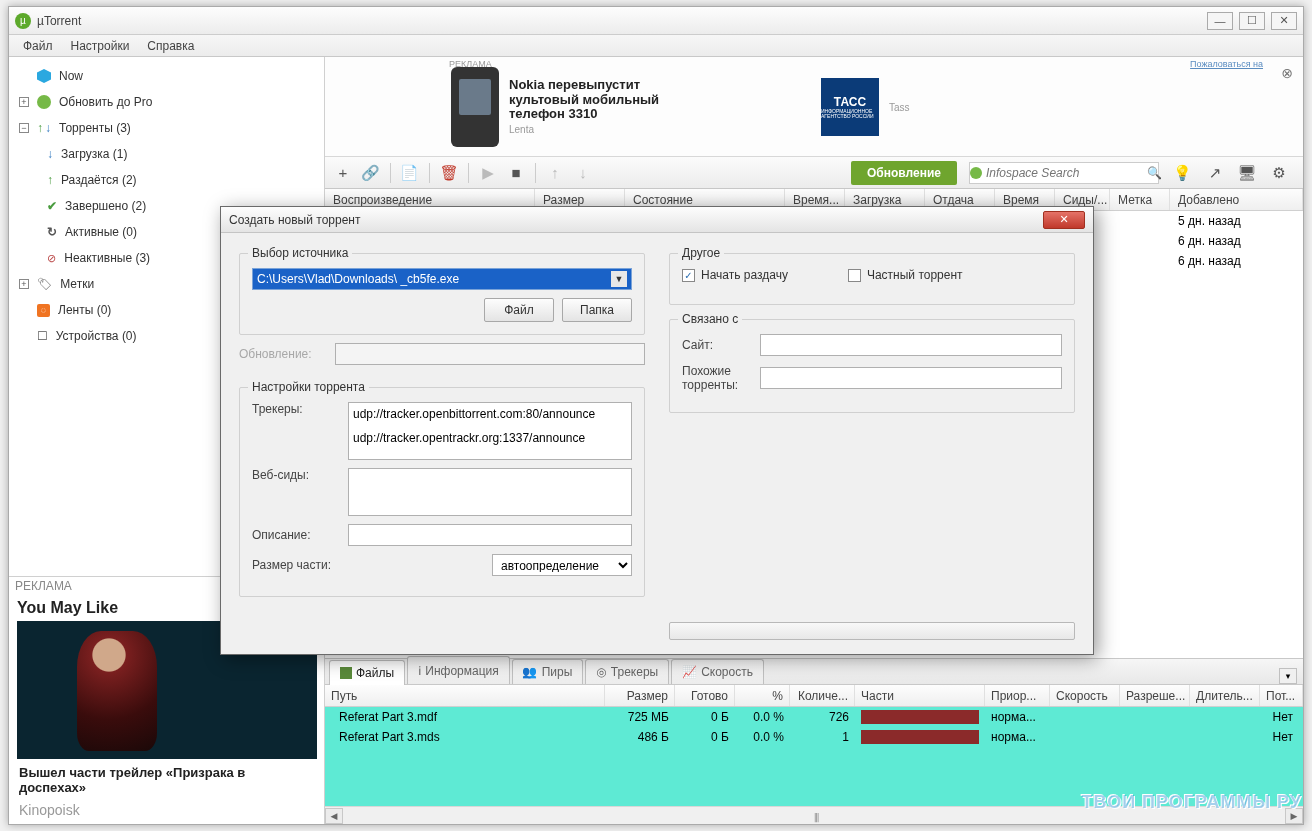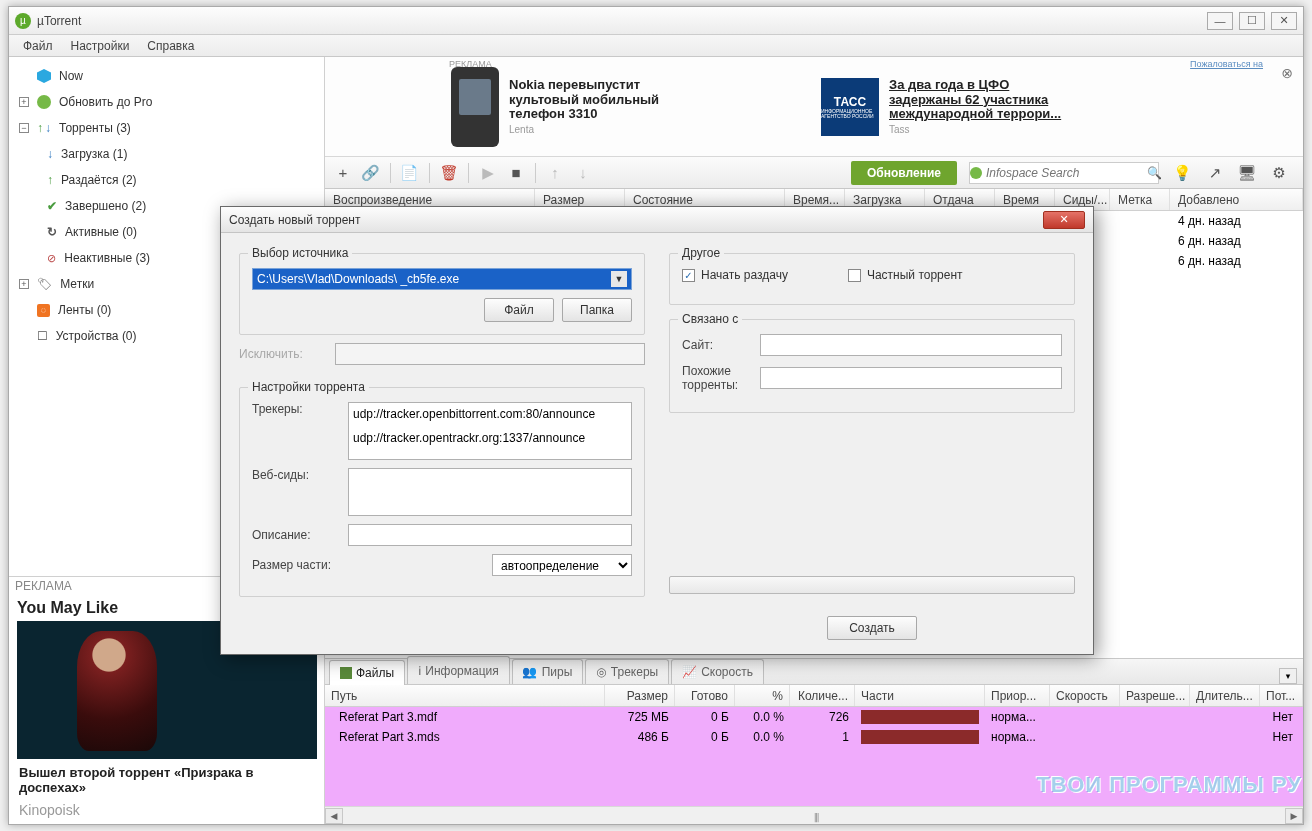--- a/index.html
+++ b/index.html
@@ -69,21 +69,21 @@
 .tbl-row div { padding:2px 8px; overflow:hidden; white-space:nowrap; }
 .progress-red { height:14px; background:#a83232; width:200px; }
 .bottom-pane { margin-top:auto; border-top:1px solid #c8c8c8; display:flex; flex-direction:column; height:166px; }
 .tabs { height:26px; background:linear-gradient(#f6f6f6,#e8e8e8); border-bottom:1px solid #c8c8c8; display:flex; align-items:flex-end; padding-left:4px; }
 .tabs .tab { padding:5px 10px; border:1px solid #c0c0c0; border-bottom:none; background:linear-gradient(#f9f9f9,#ececec); margin-right:2px; border-radius:3px 3px 0 0; color:#666; display:flex; align-items:center; gap:4px; }
 .tabs .tab.active { background:#fff; color:#222; position:relative; top:1px; }
 .tabs .tab .ticn { width:12px; height:12px; background:#5a8a3a; }
 .tabs .collapse { margin-left:auto; margin-right:6px; width:18px; height:16px; border:1px solid #c0c0c0; background:#f0f0f0; display:flex; align-items:center; justify-content:center; font-size:9px; }
 .files-head { height:22px; background:linear-gradient(#fdfdfd,#efefef); border-bottom:1px solid #d0d0d0; display:flex; }
 .files-head div { padding:4px 6px; border-right:1px solid #e0e0e0; color:#444; white-space:nowrap; overflow:hidden; }
-.files-body { flex:1; background:#f0abfc; overflow:auto; }
+.files-body { flex:1; background:#5eead4; overflow:auto; }
 .files-row { display:flex; height:20px; align-items:center; }
 .files-row div { padding:2px 6px; white-space:nowrap; overflow:hidden; }
 .part-bar { height:14px; background:#8b2a2a; }
 .hscroll { height:18px; background:#f0f0f0; border-top:1px solid #d8d8d8; display:flex; align-items:center; }
 .hscroll .arrow { width:18px; height:16px; border:1px solid #c8c8c8; background:#ececec; display:flex; align-items:center; justify-content:center; font-size:9px; color:#666; }
 .hscroll .thumb { position:absolute; left:50%; width:20px; height:10px; color:#888; }
 .statusbar { height:24px; background:linear-gradient(#f6f6f6,#e8e8e8); border-top:1px solid #c8c8c8; display:flex; align-items:center; padding:0 8px; gap:0; color:#444; }
 .statusbar .cell { border-left:1px solid #d4d4d4; padding:0 18px; height:100%; display:flex; align-items:center; }
 .statusbar .cell:first-child { border-left:none; }
 .statusbar .icons { margin-left:auto; display:flex; gap:6px; align-items:center; }
@@ -104,21 +104,21 @@
 .fld label.dis { color:#a8a8a8; }
 input[type=text].txt, .combo, textarea.txt { border:1px solid #b0b0b0; background:#fff; padding:3px 4px; font-size:12px; }
 .combo { height:22px; }
 .selected-path { background:#1a62c7; color:#fff; border:1px solid #7aa3d8; padding:3px 4px; height:22px; display:flex; align-items:center; justify-content:space-between; }
 .selected-path .dd { color:#333; background:#e8e8e8; width:16px; height:16px; display:flex; align-items:center; justify-content:center; font-size:9px; }
 .btnrow { display:flex; justify-content:flex-end; gap:8px; }
 .btn { min-width:70px; height:24px; background:linear-gradient(#fdfdfd,#e4e4e4); border:1px solid #a8a8a8; border-radius:2px; display:flex; align-items:center; justify-content:center; padding:0 12px; color:#333; }
 .chk { display:flex; align-items:center; gap:6px; color:#333; }
 .chk .box { width:13px; height:13px; border:1px solid #888; background:#fff; display:flex; align-items:center; justify-content:center; font-size:10px; color:#2a6db0; }
 .pbar { height:18px; border:1px solid #b8b8b8; background:linear-gradient(#f8f8f8,#e8e8e8); border-radius:2px; }
-.watermark { position:absolute; right:10px; bottom:33px; font-size:22px; font-weight:bold; letter-spacing:1px; color:rgba(0,120,200,0.35); text-shadow:1px 1px 0 #fff,-1px -1px 0 #fff; pointer-events:none; }
+.watermark { position:absolute; right:10px; bottom:18px; font-size:18px; font-weight:bold; letter-spacing:1px; color:rgba(0,120,200,0.35); text-shadow:1px 1px 0 #fff,-1px -1px 0 #fff; pointer-events:none; }
 </style>
 </head>
 <body>
 
 <div class="window">
   <div class="titlebar">
     <div class="app-icon">µ</div>
     <div class="title">µTorrent</div>
     <div class="winbtns">
       <div>—</div>
@@ -187,21 +187,21 @@
       </div>
       <div class="ad-left">
         <div class="ad-label-row">
             <span>РЕКЛАМА</span>
             <span style="color:#5a8cc0;text-decoration:underline">Пожа</span>
           </div>
         <div class="ad-title">You May Like</div>
         <div class="ad-img">
             <div class="fig"></div>
           </div>
-        <div class="ad-caption">Вышел второй торрент «Призрака в доспехах»</div>
+        <div class="ad-caption">Вышел части трейлер «Призрака в доспехах»</div>
         <div class="ad-src">Kinopoisk</div>
       </div>
     </div>
 
     <div class="main">
       <div class="ad-top">
         <div class="ad-spacer"></div>
         <span class="ad-lbl" style="left:124px">РЕКЛАМА</span>
         <div class="ad-block">
           <div class="phone"></div>
@@ -209,21 +209,20 @@
               <div class="t">Nokia перевыпустит культовый мобильный телефон 3310</div>
               <div class="s">Lenta</div>
             </div>
         </div>
         <div class="ad-block" style="margin-left:120px">
           <div class="tass">
               <span>ТАСС</span>
               <small>ИНФОРМАЦИОННОЕ АГЕНТСТВО РОССИИ</small>
             </div>
           <div class="ad-text">
-              <div class="ad-link">За два года в ЦФО задержаны 62 участника международной террори...</div>
               <div class="s">Tass</div>
             </div>
         </div>
         <span class="complain">Пожаловаться на</span>
         <span class="close-ad">⊗</span>
       </div>
 
       <div class="toolbar">
         <div class="tbtn">+</div>
         <div class="tbtn">🔗</div>
@@ -271,21 +270,21 @@
             <div style="width:90px"></div>
           <div style="width:160px">
               <div class="progress-red"></div>
             </div>
           <div style="width:60px"></div>
             <div style="width:80px"></div>
             <div style="width:70px"></div>
             <div style="width:60px"></div>
           <div style="width:55px">0.000</div>
             <div style="width:60px"></div>
-          <div style="flex:1">4 дн. назад</div>
+          <div style="flex:1">5 дн. назад</div>
         </div>
         <div class="tbl-row">
           <div style="width:730px"></div>
           <div style="width:55px">0.000</div>
             <div style="width:60px"></div>
           <div style="flex:1">6 дн. назад</div>
         </div>
         <div class="tbl-row">
           <div style="width:730px"></div>
           <div style="width:55px">0.000</div>
@@ -386,21 +385,21 @@
         <div class="selected-path">
           <span>C:\Users\Vlad\Downloads\                   _cb5fe.exe</span>
           <span class="dd">▼</span>
         </div>
         <div class="btnrow" style="margin-top:8px">
           <div class="btn">Файл</div>
           <div class="btn">Папка</div>
         </div>
       </div>
       <div class="fld">
-          <label class="dis">Исключить:</label>
+          <label class="dis">Обновление:</label>
           <input type="text" class="txt" style="flex: 1 1 0%; background: rgb(244, 244, 244);" disabled="">
         </div>
       <div class="group">
         <span class="legend">Настройки торрента</span>
         <div class="fld" style="align-items:flex-start">
             <label>Трекеры:</label>
           <div style="flex:1;border:1px solid #b0b0b0;background:#fff;padding:4px;height:58px">
             <div>udp://tracker.openbittorrent.com:80/announce</div>
             <div style="margin-top:10px">udp://tracker.opentrackr.org:1337/announce</div>
           </div>
@@ -440,20 +439,17 @@
             <label style="width:70px">Сайт:</label>
             <input type="text" class="txt" style="flex: 1 1 0%;">
           </div>
         <div class="fld">
             <label style="width:70px">Похожие торренты:</label>
             <input type="text" class="txt" style="flex: 1 1 0%;">
           </div>
       </div>
       <div style="flex:1"></div>
       <div class="pbar"></div>
-      <div style="display:flex;justify-content:center;margin-top:14px">
-        <div class="btn" style="min-width:90px">Создать</div>
-      </div>
     </div>
   </div>
 </div>
 
 <div class="watermark">ТВОИ ПРОГРАММЫ РУ</div>
 
 </body></html>

